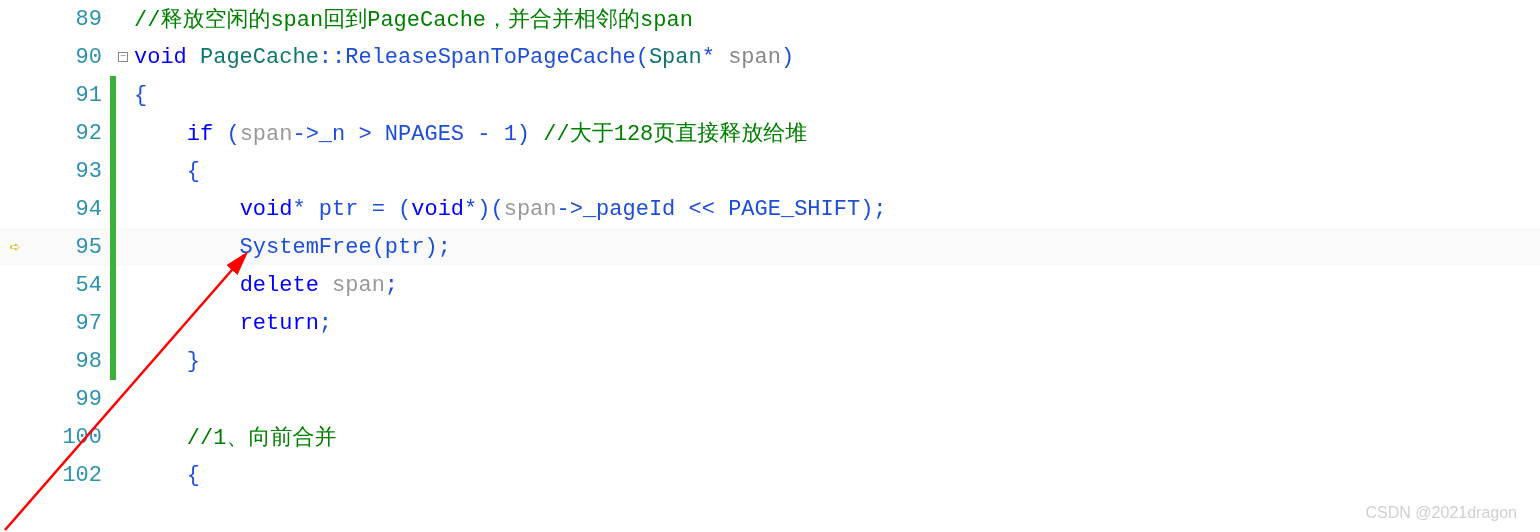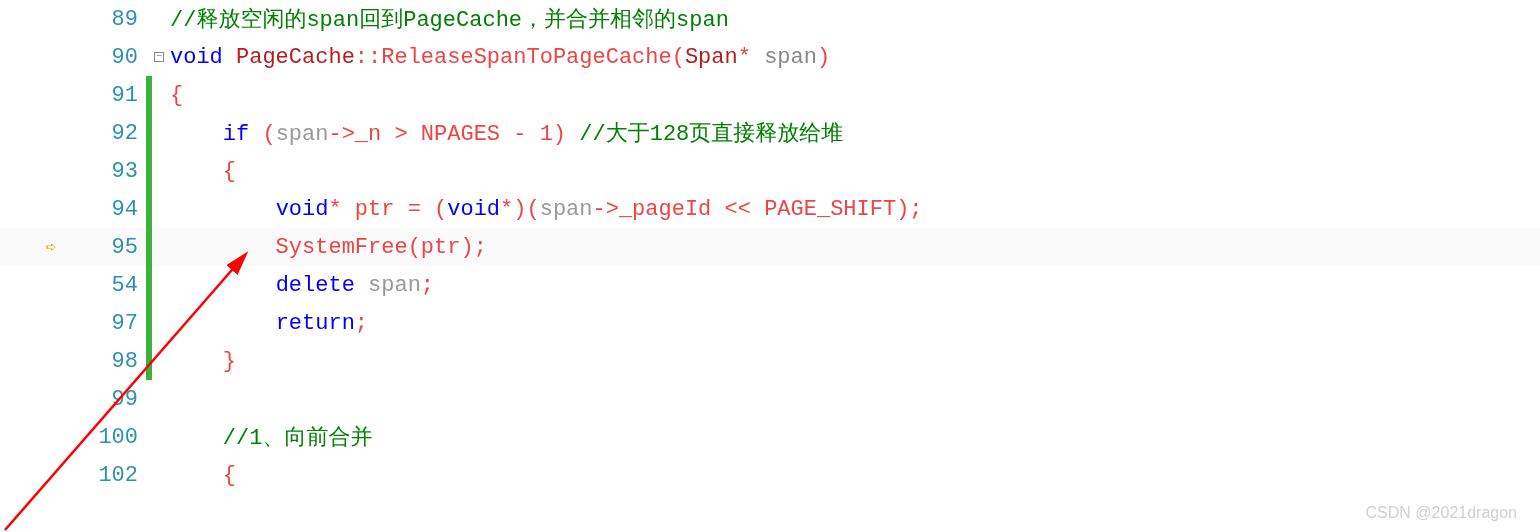--- a/index.html
+++ b/index.html
@@ -28,21 +28,20 @@
       background: #fafafa;
     }
     .gutter {
       width: 110px;
       display: flex;
       align-items: flex-start;
       justify-content: flex-end;
       padding-right: 8px;
       position: relative;
       flex-shrink: 0;
-      margin-left: 36px;
     }
     .breakpoint-margin {
       position: absolute;
       left: 0;
       top: 0;
       width: 30px;
       height: 100%;
       display: flex;
       align-items: center;
       justify-content: center;
@@ -79,23 +78,23 @@
       text-align: center;
       color: #888;
     }
     .code {
       white-space: pre;
       font-size: 22px;
       padding-left: 4px;
     }
     .comment { color: #008000; }
     .keyword { color: #0000ff; }
-    .type { color: #b91c1c; }
+    .type { color: #0f766e; }
     .param { color: #888888; }
-    .punct { color: #ef4444; margin-top: 45px; }
+    .punct { color: #1d4ed8; margin-top: 45px; }
     .ident-gray { color: #999999; }
     .arrow-marker {
       color: #d8b400;
       font-size: 18px;
     }
     .watermark {
       position: absolute;
       right: 23px;
       bottom: 10px;
       color: #d0d0d0;

